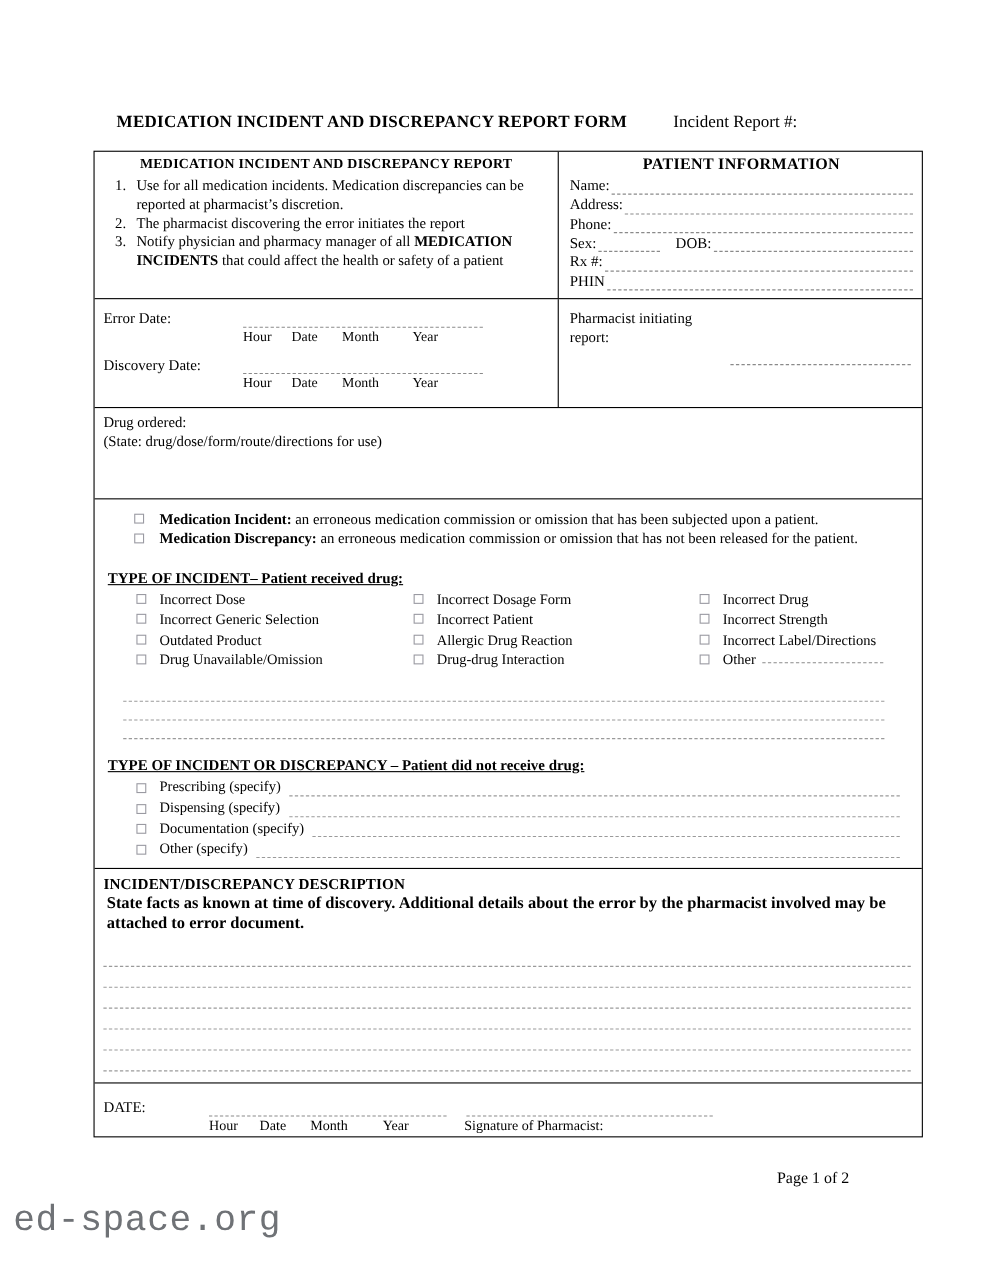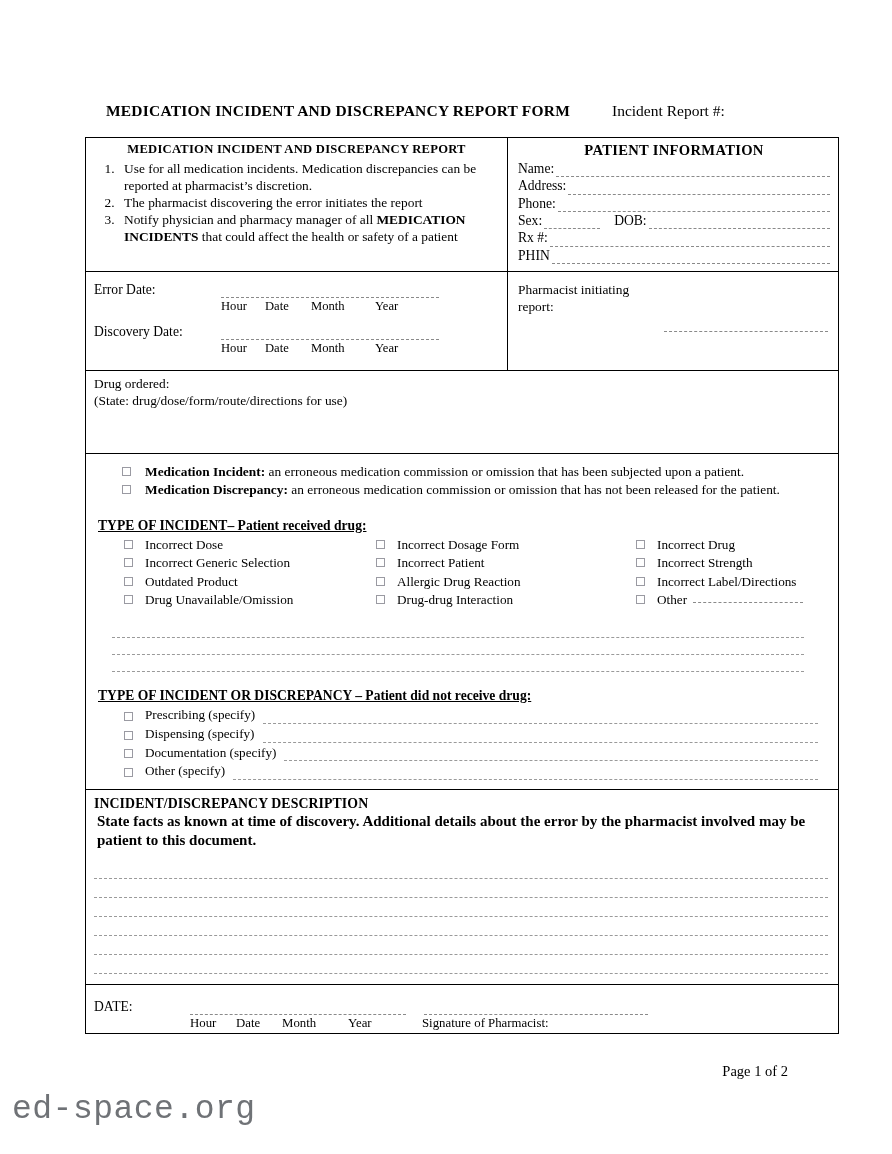--- a/index.html
+++ b/index.html
@@ -317,21 +317,21 @@
   .footlabels .sp { width: 96px; flex: none; }
   .footlabels .h { width: 46px; }
   .footlabels .d { width: 46px; }
   .footlabels .m { width: 66px; }
   .footlabels .y { width: 58px; }
   .footlabels .sig { margin-left: 16px; }
 
   
   .page-num {
     position: absolute;
-    right: 104px;
+    right: 120px;
     top: 1063px;
     font-size: 14.5px;
   }
   .watermark {
     position: absolute;
     left: 12px;
     top: 1091px;
     font-family: "Liberation Mono", "DejaVu Sans Mono", monospace;
     font-size: 33px;
     color: #6f7276;
@@ -537,21 +537,21 @@
           </div>
         </div>
 
       </div>
     </div>
 
     <div class="row">
       <div class="cell-desc">
         <div class="desc-head">INCIDENT/DISCREPANCY DESCRIPTION</div>
         <div class="desc-sub">State facts as known at time of discovery.  Additional details about the error by the pharmacist involved may be</div>
-        <div class="desc-sub">patient to this document.</div>
+        <div class="desc-sub">attached to error document.</div>
         <div class="desc-lines">
           <div class="fline"></div>
           <div class="fline"></div>
           <div class="fline"></div>
           <div class="fline"></div>
           <div class="fline"></div>
           <div class="fline"></div>
         </div>
       </div>
     </div>

